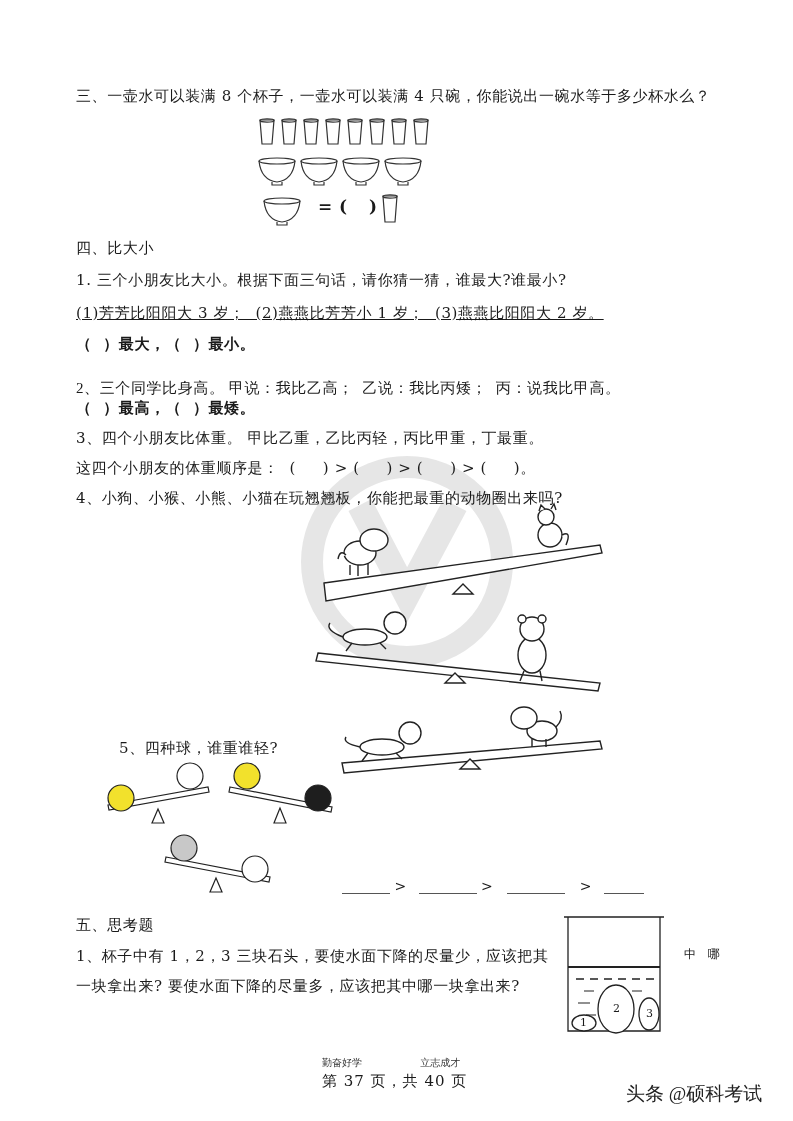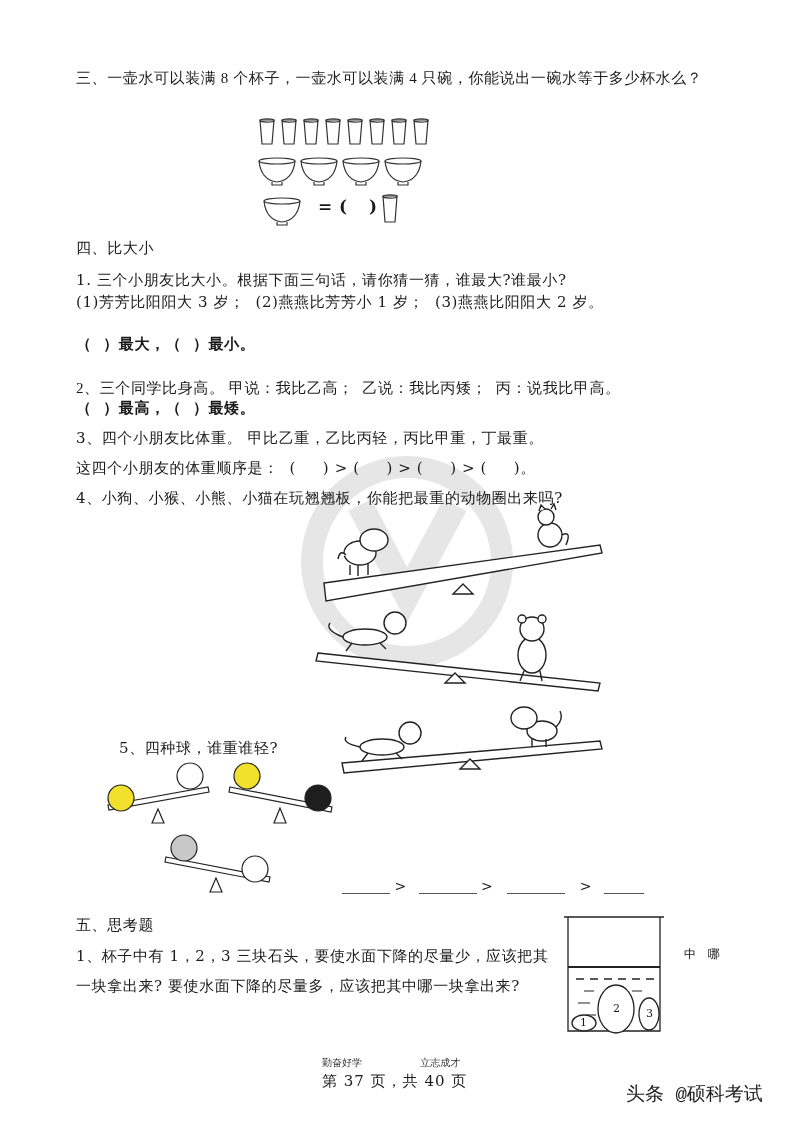--- a/index.html
+++ b/index.html
@@ -6,27 +6,27 @@
     body { width: 793px; height: 1121px; position: relative; overflow: hidden;
       font-family: "DejaVu Serif", "Liberation Serif", serif; color: #1a1a1a; }
     .line { position: absolute; left: 76px; font-size: 15px; white-space: pre; letter-spacing: 0.6px; line-height: 20px; }
     .bold { font-weight: bold; }
     .abs { position: absolute; }
     svg { position: absolute; overflow: visible; }
     .watermark { position: absolute; left: 300px; top: 455px; width: 215px; height: 215px; opacity: 0.18; }
     .footer-motto { position: absolute; top: 1056px; left: 322px; font-size: 10px; color: #333; font-family: "DejaVu Sans", sans-serif; }
     .footer-motto span { margin-right: 55px; text-align: right; }
     .footer-page { position: absolute; top: 1072px; left: 322px; font-size: 15px; letter-spacing: 1px; text-align: center; }
-    .brand { position: absolute; top: 1081px; left: 626px; font-size: 19px; font-family: Liberation Mono, monospace; color: #222; }
+    .brand { position: absolute; top: 1081px; left: 626px; font-size: 19px; font-family: Liberation Serif, serif; color: #222; }
     .blank { display: inline-block; border-bottom: 1px solid #555; height: 14px; vertical-align: bottom; }
   </style>
 </head>
 <body>
 
-<div class="line" style="top:68px;font-family:Liberation Serif, serif;">三、一壶水可以装满 8 个杯子，一壶水可以装满 4 只碗，你能说出一碗水等于多少杯水么？</div>
+<div class="line" style="top:86px;">三、一壶水可以装满 8 个杯子，一壶水可以装满 4 只碗，你能说出一碗水等于多少杯水么？</div>
 
 <svg style="left:258px; top:118px;" width="190" height="110" viewBox="0 0 190 110">
   <g stroke="#333" stroke-width="1.2" fill="none">
     <g id="cup">
         <path d="M2 2 L16 2 L14 26 L4 26 Z"></path>
         <ellipse cx="9" cy="2.5" rx="7" ry="1.6"></ellipse>
       </g>
     <use href="#cup" x="22"></use>
       <use href="#cup" x="44"></use>
       <use href="#cup" x="66"></use>
@@ -61,21 +61,21 @@
 <div class="abs bold" style="left:339px; top:196px; font-size:17px;">(</div>
 <div class="abs bold" style="left:369px; top:196px; font-size:17px;">)</div>
 
 <svg class="watermark" width="215" height="215" viewBox="0 0 215 215" style="left:300px; top:455px;">
   <circle cx="107" cy="107" r="95" fill="none" stroke="#777" stroke-width="22"></circle>
   <path d="M60 50 L107 140 L155 50" fill="none" stroke="#777" stroke-width="26"></path>
 </svg>
 
 <div class="line" style="top:238px;">四、比大小</div>
 <div class="line" style="top:270px;">1. 三个小朋友比大小。根据下面三句话，请你猜一猜，谁最大?谁最小?</div>
-<div class="line" style="top:292px;">(1)芳芳比阳阳大 3 岁；  (2)燕燕比芳芳小 1 岁；  (3)燕燕比阳阳大 2 岁。</div>
+<div class="line" style="top:303px;text-decoration:underline;">(1)芳芳比阳阳大 3 岁；  (2)燕燕比芳芳小 1 岁；  (3)燕燕比阳阳大 2 岁。</div>
 <div class="line bold" style="top:334px;">（  ）最大，（  ）最小。</div>
 <div class="line" style="top:378px;font-family:Liberation Serif, serif;">2、三个同学比身高。 甲说：我比乙高；  乙说：我比丙矮；  丙：说我比甲高。</div>
 <div class="line bold" style="top:398px;">（  ）最高，（  ）最矮。</div>
 <div class="line" style="top:428px;">3、四个小朋友比体重。 甲比乙重，乙比丙轻，丙比甲重，丁最重。</div>
 <div class="line" style="top:458px;">这四个小朋友的体重顺序是：  (     ) &gt; (     ) &gt; (     ) &gt; (     )。</div>
 <div class="line" style="top:488px;">4、小狗、小猴、小熊、小猫在玩翘翘板，你能把最重的动物圈出来吗?</div>
 
 <svg style="left:310px; top:505px;" width="300" height="280" viewBox="0 0 300 280">
   <g stroke="#222" stroke-width="1.4" fill="#fff">
 

